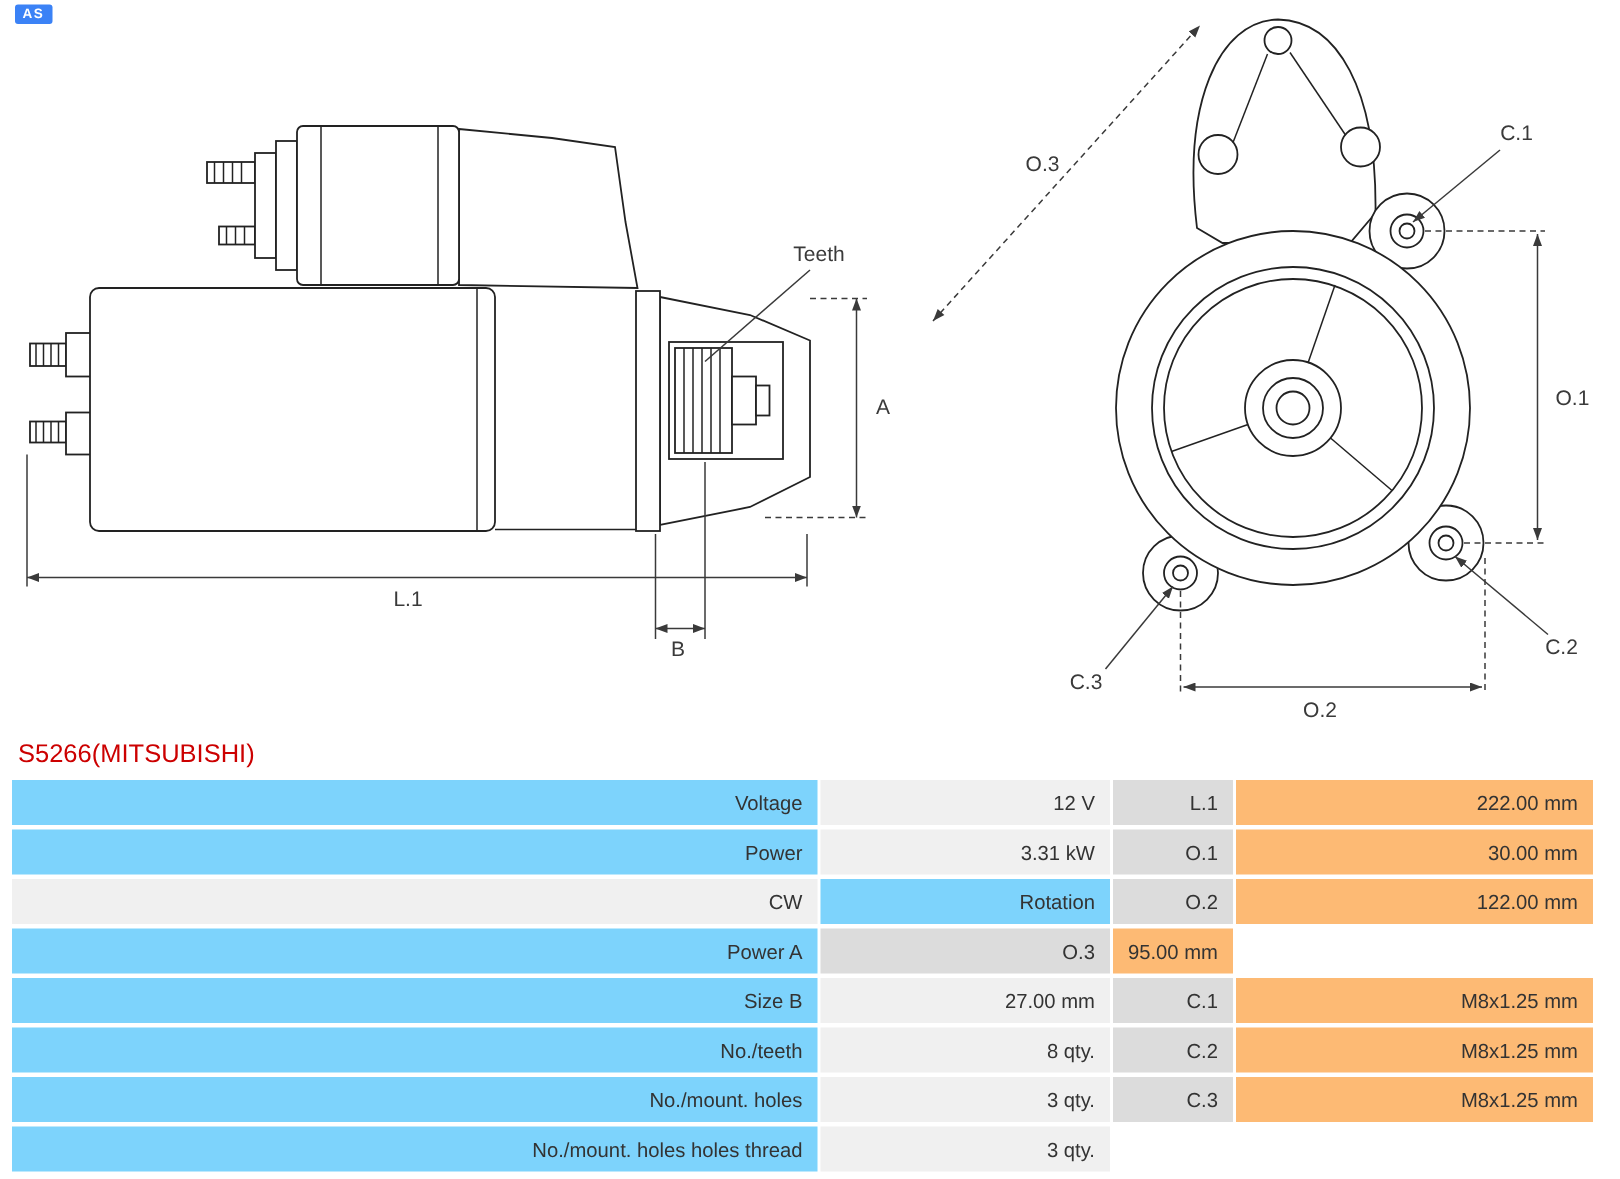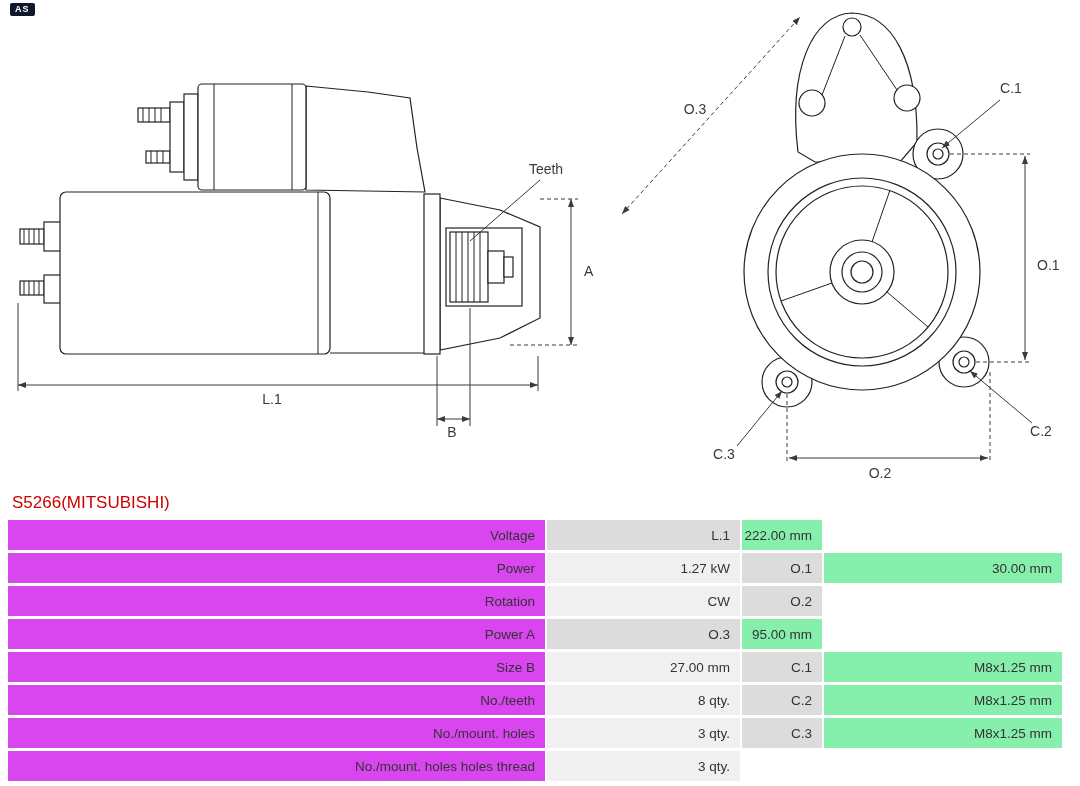--- a/index.html
+++ b/index.html
@@ -7,21 +7,21 @@
   body {
     width:1080px; height:786px;
     font-family:"Liberation Sans", sans-serif;
     color:#333;
     overflow:hidden;
   }
   .drawing-area { position:relative; width:1080px; height:492px; }
   .drawing-area svg { display:block; }
   .brand-logo {
     position:absolute; top:3px; left:10px;
-    background:#0f172a; color:#fff;
+    background:#3b82f6; color:#fff;
     font-size:9px; font-weight:bold; letter-spacing:1px;
     padding:1px 5px; border-radius:2px;
     line-height:11px;
   }
   .part-number {
     color:#cc0000;
     font-size:17px;
     padding:1px 12px 7px 12px;
   }
   .spec-table { width:1054px; margin-left:8px; }
@@ -30,24 +30,24 @@
     grid-template-columns:537px 193px 80px 238px;
     column-gap:2px;
     height:30px;
     margin-bottom:3px;
   }
   .cell {
     display:flex; align-items:center; justify-content:flex-end;
     padding-right:10px;
     font-size:13.5px; color:#333;
   }
-  .c-label   { background:#d946ef; }
+  .c-label   { background:#7dd3fc; }
   .c-value   { background:#f0f0f0; }
   .c-dim     { background:#dcdcdc; }
-  .c-dimval  { background:#86efac; }
+  .c-dimval  { background:#fdba74; }
   .empty     { background:transparent; }
   svg text {
     font-family:"Liberation Sans", sans-serif;
     font-size:14px; fill:#3a3a3a;
   }
   .outline { stroke:#222; stroke-width:1.2; fill:#fff; }
   .thin    { stroke:#222; stroke-width:1;   fill:none; }
   .dim     { stroke:#3a3a3a; stroke-width:1; fill:none; }
   .dashed  { stroke-dasharray:4 3; }
 </style>
@@ -191,33 +191,35 @@
       <text x="724" y="459" text-anchor="middle">C.3</text>
     </g>
   </svg>
 </div>
 
 <div class="part-number">S5266(MITSUBISHI)</div>
 
 <div class="spec-table">
   <div class="spec-row">
     <div class="cell c-label">Voltage</div>
+    <div class="cell c-value">12 V</div>
     <div class="cell c-dim">L.1</div>
     <div class="cell c-dimval">222.00 mm</div>
   </div>
   <div class="spec-row">
     <div class="cell c-label">Power</div>
-    <div class="cell c-value">1.27 kW</div>
+    <div class="cell c-value">3.31 kW</div>
     <div class="cell c-dim">O.1</div>
     <div class="cell c-dimval">30.00 mm</div>
   </div>
   <div class="spec-row">
+    <div class="cell c-value">CW</div>
     <div class="cell c-label">Rotation</div>
-    <div class="cell c-value">CW</div>
     <div class="cell c-dim">O.2</div>
+    <div class="cell c-dimval">122.00 mm</div>
   </div>
   <div class="spec-row">
     <div class="cell c-label">Power A</div>
     <div class="cell c-dim">O.3</div>
     <div class="cell c-dimval">95.00 mm</div>
   </div>
   <div class="spec-row">
     <div class="cell c-label">Size B</div>
     <div class="cell c-value">27.00 mm</div>
     <div class="cell c-dim">C.1</div>

